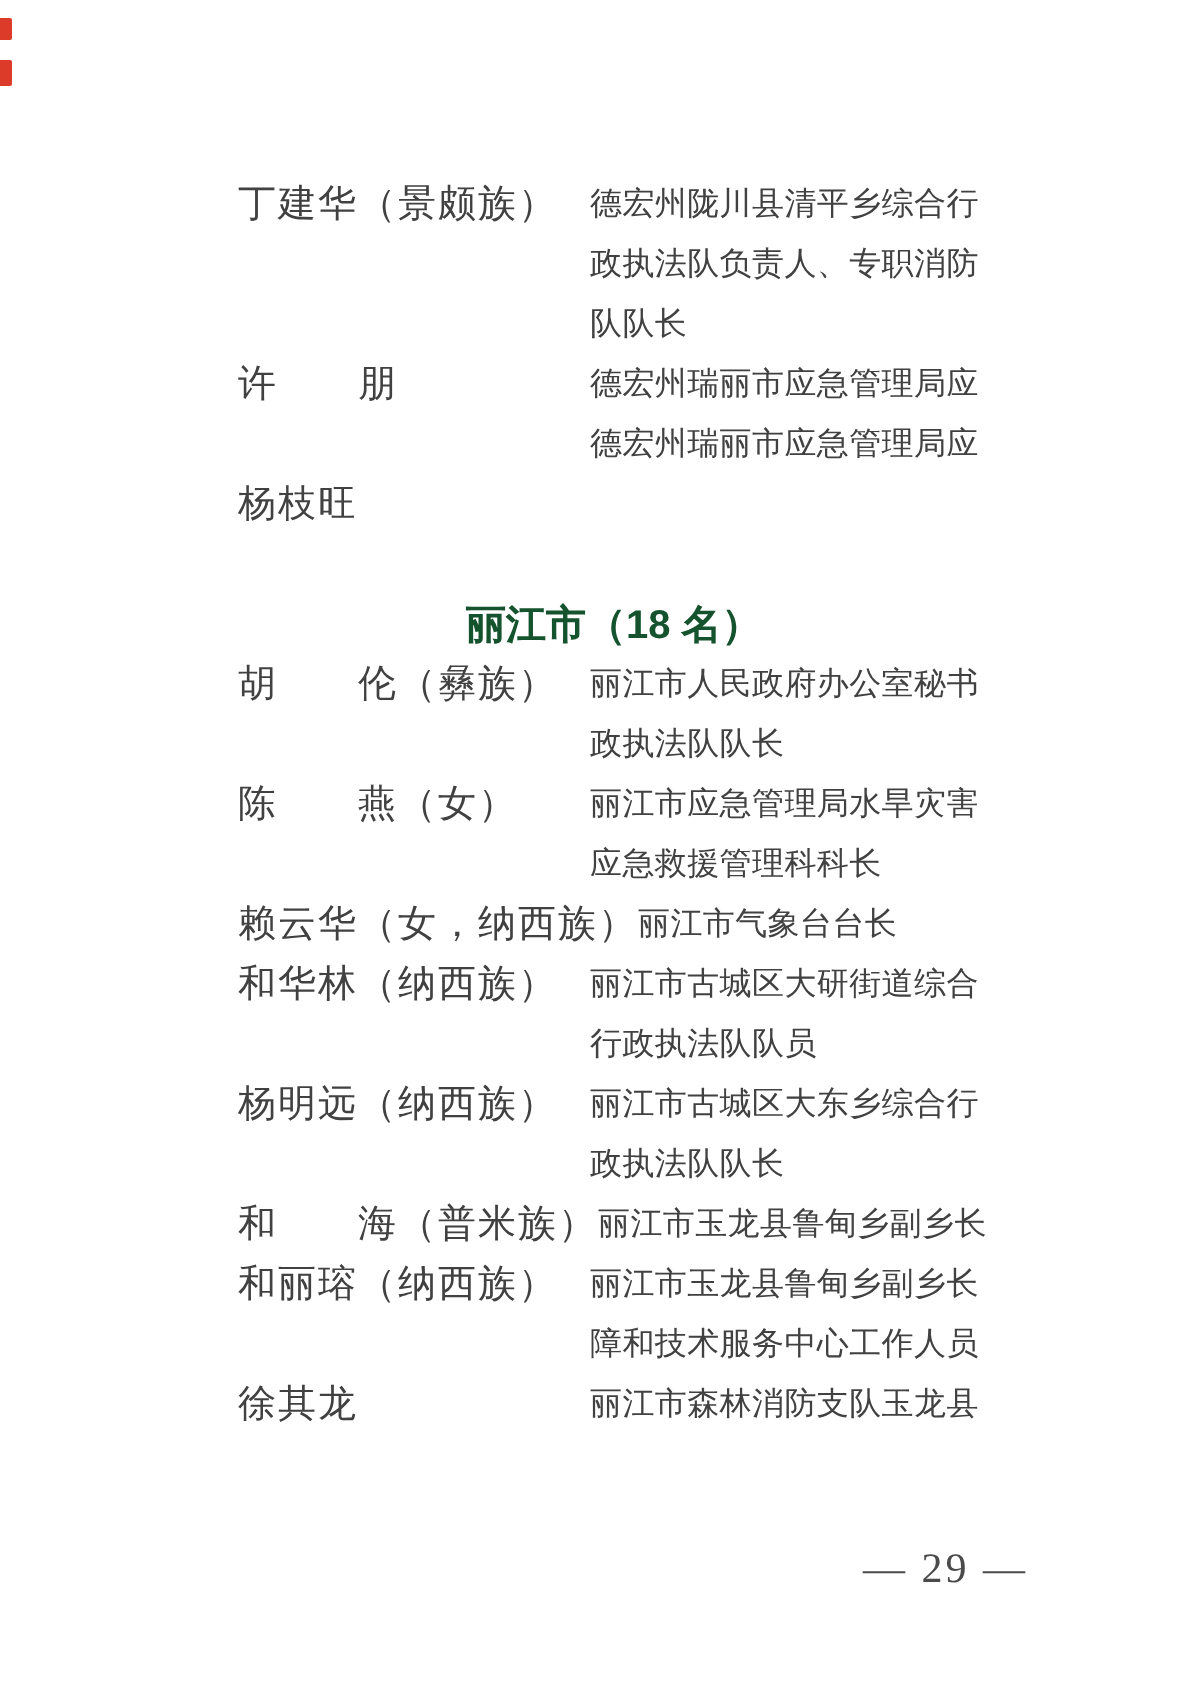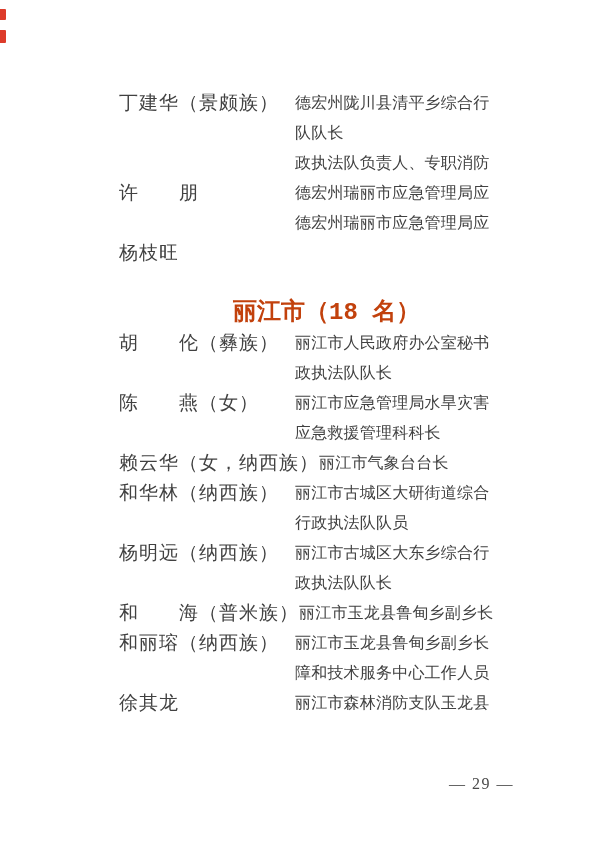--- a/index.html
+++ b/index.html
@@ -40,54 +40,54 @@
   }
   .pos { flex: 0 0 auto; }
   .pos-line {
     white-space: nowrap;
     font-size: 16px;
     line-height: 30px;
     letter-spacing: 0.2px;
   }
   .section-header {
     margin: 30px 0 0 114px;
-    font-family: Liberation Mono, monospace;
+    font-family: Liberation Sans, sans-serif;
     font-weight: 700;
-    font-size: 24px;
+    font-size: 20px;
     line-height: 30px;
-    color: #c2410c;
+    color: #14532d;
     white-space: nowrap;
   }
   .page-number {
     position: absolute;
     top: 774px;
     right: 86px;
-    font-size: 16px;
+    font-size: 21px;
     line-height: 20px;
     letter-spacing: 1.5px;
     color: #4a4a4a;
     white-space: nowrap;
   }
 </style>
 </head>
 <body>
 
 <div class="page">
 
   <div class="red-mark red-mark-1"></div>
   <div class="red-mark red-mark-2"></div>
 
   <div class="content">
 
     <div class="entry">
       <div class="name">丁建华（景颇族）</div>
       <div class="pos">
         <div class="pos-line">德宏州陇川县清平乡综合行</div>
+        <div class="pos-line">政执法队负责人、专职消防</div>
         <div class="pos-line">队队长</div>
-        <div class="pos-line">政执法队负责人、专职消防</div>
       </div>
     </div>
 
     <div class="entry">
       <div class="name">许　　朋</div>
       <div class="pos">
         <div class="pos-line">德宏州瑞丽市应急管理局应</div>
         <div class="pos-line">德宏州瑞丽市应急管理局应</div>
       </div>
     </div>

